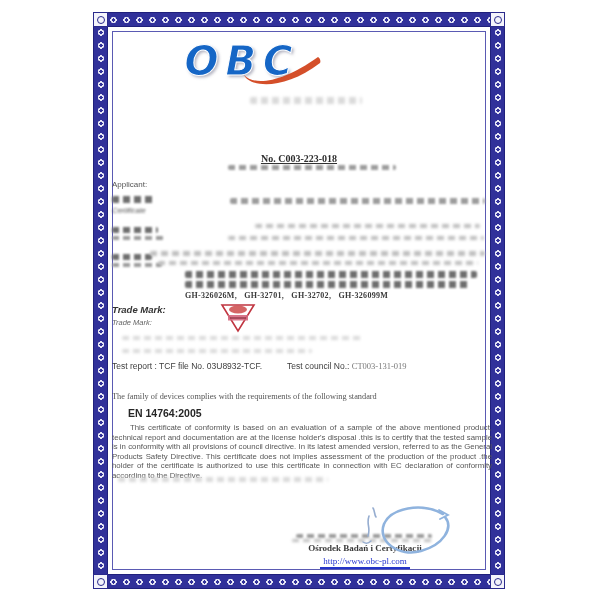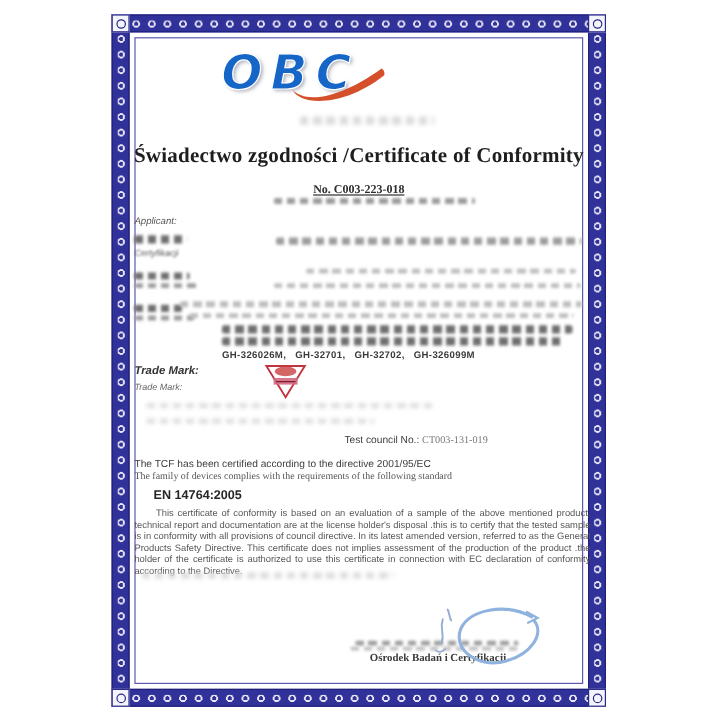--- a/index.html
+++ b/index.html
@@ -31,27 +31,27 @@
 
   
   .abs{position:absolute;}
   .ctr{left:93px;width:412px;text-align:center;}
   .title{top:119px;font-family:"Liberation Serif",serif;font-weight:bold;font-size:17.5px;
          color:#1e1e1e;letter-spacing:.2px;filter:blur(.2px);}
   .certno{top:153px;font-family:"Liberation Serif",serif;font-weight:bold;font-size:10px;color:#2e2e2e;filter:blur(.3px);text-decoration:underline;}
   .company{top:171px;font-weight:bold;font-size:8.5px;color:#383838;letter-spacing:.3px;filter:blur(.45px);}
 
   .lbl{left:112px;color:#555;filter:blur(.5px);}
-  .lbl.applicant{top:180px;font-style:italic;font-size:8px;}
+  .lbl.applicant{top:180px;font-size:8px;}
   .lbl.manuf{top:206px;font-style:italic;font-size:7.5px;filter:blur(.8px);}
   .tm1{left:112px;top:304px;font-weight:bold;font-style:italic;font-size:9.5px;color:#333;filter:blur(.3px);}
   .tm2{left:112px;top:318px;font-style:italic;font-size:7.5px;color:#666;filter:blur(.6px);}
 
   .models{left:185px;top:291px;font-weight:bold;font-size:8px;color:#3a3a3a;
-          letter-spacing:.3px;word-spacing:5px;filter:blur(.45px);}
+          letter-spacing:.3px;word-spacing:5px;filter:blur(.45px);font-family:Liberation Serif, serif;}
 
   .trow{top:361px;font-size:8.5px;color:#3d3d3d;filter:blur(.35px);}
   .trow.leftpart{left:112px;}
   .trow.rightpart{left:287px;}
   .trep-val{font-family:"Liberation Serif",serif;color:#787878;}
 
   .dirline{left:112px;top:381px;font-size:8.5px;color:#3d3d3d;filter:blur(.35px);}
   .famline{left:112px;top:392px;font-family:"Liberation Serif",serif;font-size:8.3px;color:#555;filter:blur(.5px);}
   .standard{left:128px;top:407px;font-weight:bold;font-size:10.5px;color:#262626;filter:blur(.25px);}
   .bodytxt{left:112px;top:423px;width:380px;font-size:7.8px;line-height:9.6px;text-align:justify;
@@ -90,27 +90,26 @@
 
   <div class="logo-wrap">
     <span class="logo-text">OBC</span>
   </div>
   <svg class="swoosh" width="80" height="34" viewBox="0 0 80 34">
     <path d="M76,3 C40,29 12,32 2,21 C7,33 42,37 78,9 C79,7 78,4 76,3 Z" fill="#d04018" opacity="0.92"></path>
   </svg>
 
   <div class="smear sm-faint abs" style="left:250px;top:97px;width:112px;height:7px;"></div>
 
-  <div class="abs ctr title">Świadectwo zgodności /Certificate of Conformity</div>
   <div class="abs ctr certno">No. C003-223-018</div>
   <div class="smear sm-mid abs" style="left:228px;top:165px;width:168px;height:5px;"></div>
 
   <div class="abs lbl applicant">Applicant:</div>
   <div class="smear sm-dark abs" style="left:112px;top:196px;width:44px;height:7px;"></div>
-  <div class="abs lbl manuf">Certyfikacji</div>
+  <div class="abs lbl manuf">Certificate</div>
   <div class="smear sm-dark abs" style="left:112px;top:227px;width:46px;height:6px;"></div>
   <div class="smear sm-mid abs" style="left:112px;top:236px;width:52px;height:4px;"></div>
   <div class="smear sm-dark abs" style="left:112px;top:254px;width:40px;height:6px;"></div>
   <div class="smear sm-mid abs" style="left:112px;top:263px;width:50px;height:4px;"></div>
 
   <div class="smear sm-mid abs" style="left:230px;top:198px;width:255px;height:6px;"></div>
   <div class="smear sm-light abs" style="left:255px;top:224px;width:225px;height:4px;"></div>
   <div class="smear sm-light abs" style="left:228px;top:236px;width:256px;height:4px;"></div>
   <div class="smear sm-light abs" style="left:150px;top:251px;width:335px;height:5px;"></div>
   <div class="smear sm-light abs" style="left:158px;top:261px;width:320px;height:4px;"></div>
@@ -124,35 +123,36 @@
   <svg class="abs" style="left:220px;top:300px;filter:blur(.4px);" width="36" height="34" viewBox="0 0 36 34">
     <polygon points="2,5 34,5 18,31" fill="none" stroke="#c03540" stroke-width="1.6"></polygon>
     <ellipse cx="18" cy="9.5" rx="9" ry="4" fill="#cc4a4a" opacity="0.85"></ellipse>
     <rect x="8" y="15" width="20" height="5.5" fill="#d4687e" opacity="0.9"></rect>
     <line x1="10" y1="18" x2="26" y2="18" stroke="#7a2030" stroke-width="1"></line>
   </svg>
 
   <div class="smear sm-faint abs" style="left:122px;top:336px;width:240px;height:4px;"></div>
   <div class="smear sm-faint abs" style="left:122px;top:349px;width:190px;height:4px;"></div>
 
+  <div class="abs trow leftpart">Test report : TCF file No. 03U8932-TCF.</div>
   <div class="abs trow rightpart">
     <span>Test council No.: </span><span class="trep-val">CT003-131-019</span>
   </div>
 
-  <div class="abs dirline">The TCF has been certified according to the directive 2001/95/EC</div>
   <div class="abs famline">The family of devices complies with the requirements of the following standard</div>
   <div class="abs standard">EN 14764:2005</div>
 
   <div class="abs bodytxt">This certificate of conformity is based on an evaluation of a sample of the above mentioned product, technical report and documentation are at the license holder's disposal .this is to certify that the tested sample is in conformity with all provisions of council directive. In its latest amended version, referred to as the General Products Safety Directive. This certificate does not implies assessment of the production of the product .the holder of the certificate is authorized to use this certificate in connection with EC declaration of conformity according to the Directive.</div>
 
   <div class="smear sm-faint abs" style="left:118px;top:477px;width:210px;height:5px;"></div>
 
   <div class="smear sm-mid abs" style="left:296px;top:534px;width:136px;height:4px;"></div>
   <div class="smear sm-light abs" style="left:292px;top:539px;width:142px;height:3px;"></div>
   <div class="abs footer-org">Ośrodek Badań i Certyfikacji</div>
+  <div class="abs footer-url"><span>http://www.obc-pl.com</span></div>
 
   <svg class="abs" style="left:355px;top:500px;" width="100" height="62" viewBox="0 0 100 62">
     <path d="M88,14 C66,2 36,8 29,24 C22,42 44,57 66,51 C88,45 99,28 90,17" stroke="#8fb3de" stroke-width="2.6" fill="none" stroke-linecap="round"></path>
     <path d="M84,10 l9,5 l-8,4" stroke="#8fb3de" stroke-width="1.8" fill="none" stroke-linecap="round"></path>
     <path d="M14,16 c-3,9 2,11 -1,20 m5,-28 c2,3 1,6 3,9" stroke="#96add0" stroke-width="1.6" fill="none" stroke-linecap="round"></path>
     <path d="M8,42 c3,2 6,1 8,-1" stroke="#96add0" stroke-width="1.4" fill="none" stroke-linecap="round"></path>
   </svg>
 
 </div>
 

